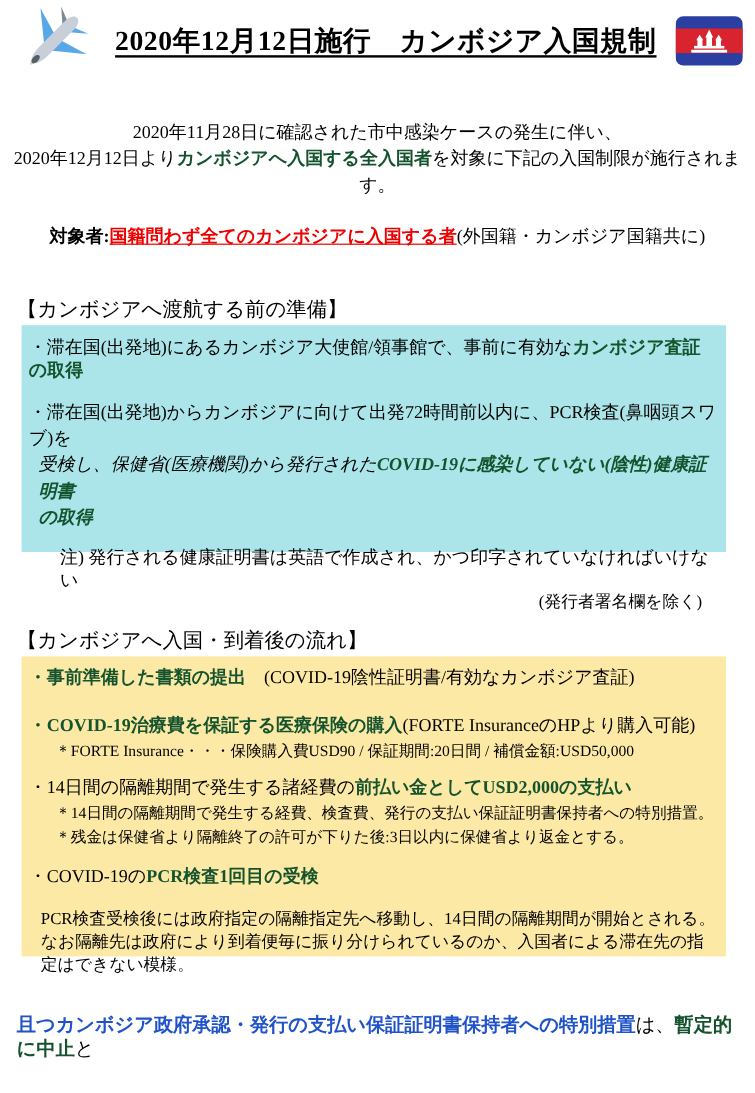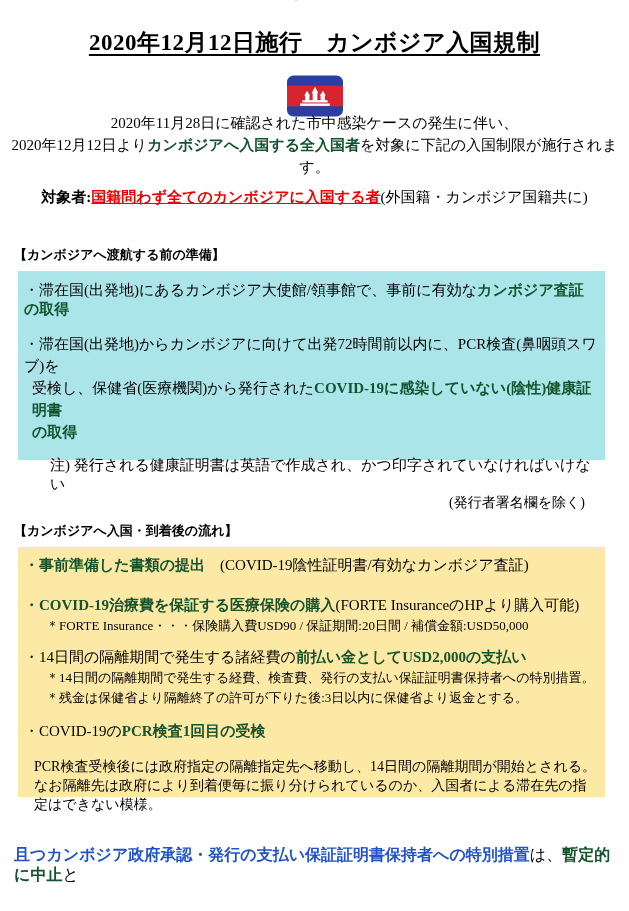--- a/index.html
+++ b/index.html
@@ -2,46 +2,46 @@
 <html><head>
 <meta charset="utf-8">
 <style>
   html,body{margin:0;padding:0;background:#fff;}
   .page{
     position:relative;width:629px;height:911px;background:#ffffff;
     font-family:"Liberation Serif", serif;color:#000;overflow:hidden;
   }
   
   .hdr{position:absolute;top:4px;left:0;width:629px;height:60px;
-       display:flex;align-items:center;justify-content:center;gap:16px;flex-direction:column;}
+       display:flex;align-items:center;justify-content:center;gap:16px;}
   .title{font-size:23px;font-weight:bold;margin:0;
          text-decoration:underline;text-underline-offset:4px;letter-spacing:.5px;white-space:nowrap;}
   .plane-wrap{width:70px;height:60px;flex:0 0 auto;}
   .flag-wrap{width:56px;height:44px;flex:0 0 auto;}
   
-  .intro{position:absolute;top:112px;left:0;width:629px;text-align:center;
+  .intro{position:absolute;top:100px;left:0;width:629px;text-align:center;
          font-size:15px;line-height:22px;}
   .target{position:absolute;top:188px;left:0;width:629px;text-align:center;font-size:15px;}
   .target .label{font-weight:bold;}
   
   .red{color:#14532d;font-weight:bold;}
   .redu{color:#ee0000;font-weight:bold;text-decoration:underline;}
   .blue{color:#2053c8;font-weight:bold;}
   
-  .sec-h{position:absolute;left:14px;font-size:13px;font-weight:bold;}
+  .sec-h{position:absolute;left:14px;font-size:17px;font-weight:normal;}
   .sec-h.s1{top:246px;}
   .sec-h.s2{top:522px;}
   
   .box{position:absolute;left:18px;width:587px;box-sizing:border-box;font-size:15px;}
   .cyan{top:271px;height:189px;background:#abe5e9;padding:10px 8px 0 6px;}
   .yellow{top:547px;height:250px;background:#fde9a6;padding:8px 8px 0 6px;}
   .cyan p,.yellow p{margin:0;}
   .cb1{line-height:19px;margin-bottom:14px !important;}
   .cb2{line-height:22px;}
-  .cb2 .cont{padding-left:8px;display:block;}
+  .cb2 .cont{padding-left:8px;display:block;font-style:italic;}
   .cnote1{margin-top:13px !important;padding-left:26px;line-height:19px;}
   .cnote2{text-align:right;padding-right:12px;line-height:18px;font-size:14px;}
   .yb1{line-height:20px;margin-bottom:20px !important;}
   .yb2{line-height:20px;}
   .ynote{font-size:13px;padding-left:22px;line-height:18px;margin-top:2px !important;}
   .yb2n{margin-bottom:12px !important;}
   .yb3{line-height:20px;}
   .yb4{line-height:20px;margin-top:14px !important;}
   .ypara{margin-top:16px !important;padding-left:10px;font-size:14px;line-height:19px;}
   

